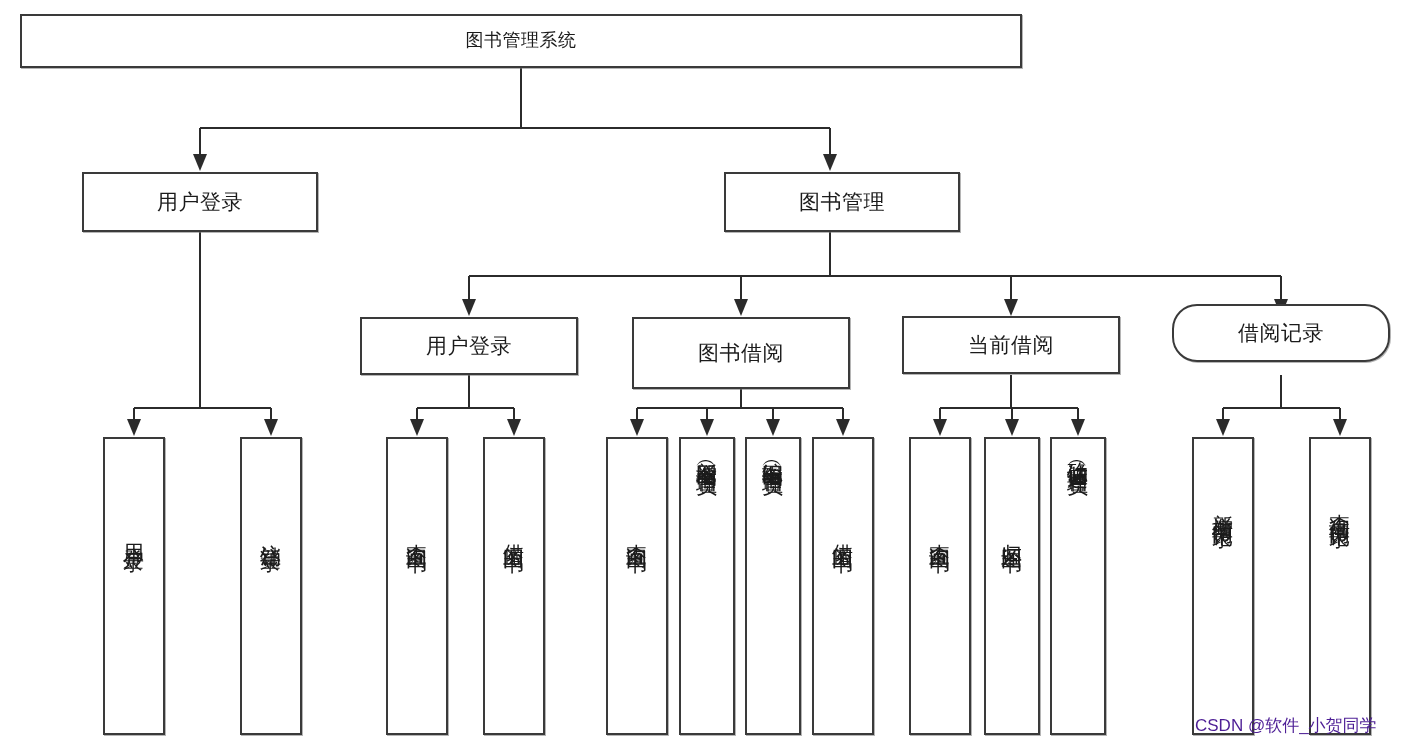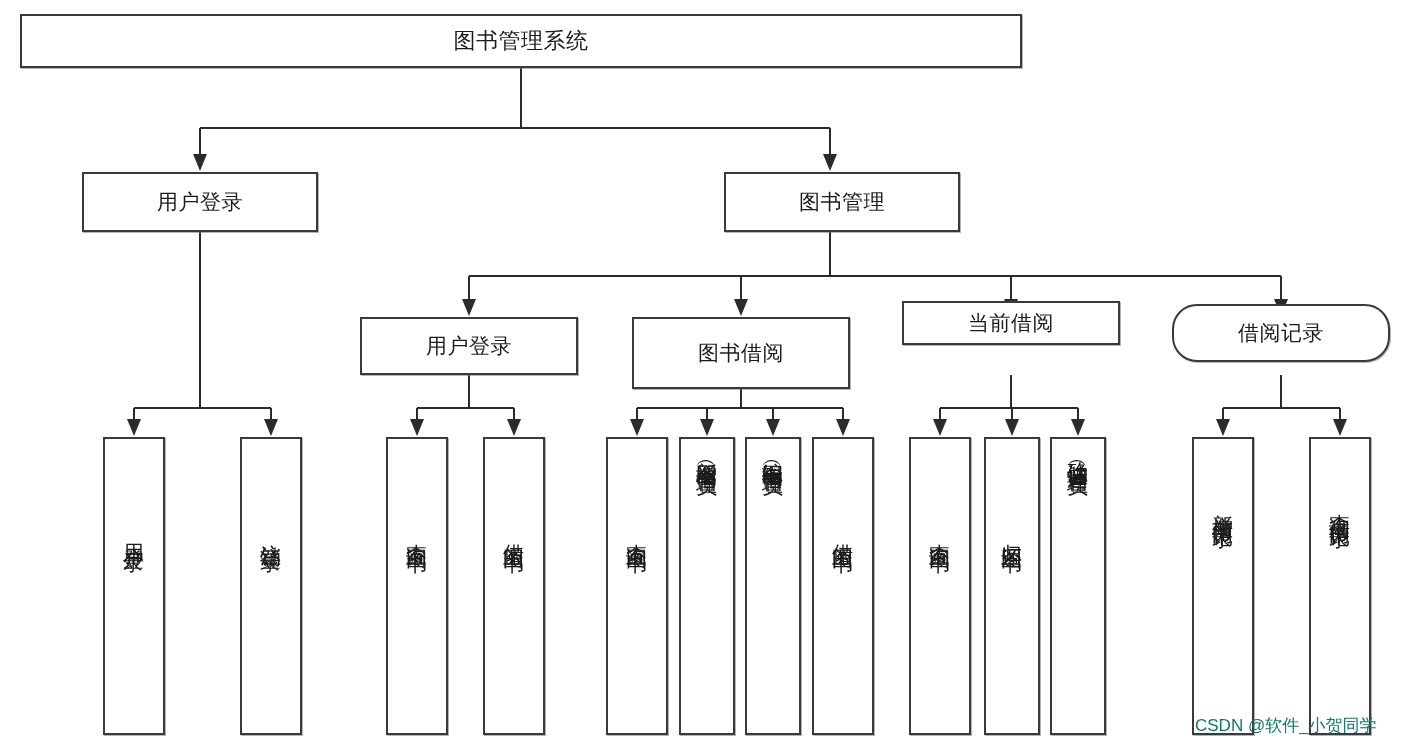--- a/index.html
+++ b/index.html
@@ -40,21 +40,21 @@
     display: block;
     text-align: center;
     line-height: 1.18;
     letter-spacing: 0.5px;
   }
   .node.h .label {
     writing-mode: horizontal-tb;
     font-size: 21px;
   }
   .node.root .label {
-    font-size: 22px;
+    font-size: 18px;
   }
   .node.v {
     align-items: flex-start;
     justify-content: center;
     padding-top: 8px;
   }
   .node.v .label {
     writing-mode: vertical-rl;
     text-orientation: upright;
     font-size: 21px;
@@ -141,21 +141,21 @@
     </div>
     <div class="node h" style="left: 712px; top: 172px; width: 236px; height: 60px; margin-left: 12px;">
       <span class="label">图书管理</span>
     </div>
     <div class="node h" style="left: 360px; top: 317px; width: 218px; height: 58px;">
       <span class="label">用户登录</span>
     </div>
     <div class="node h" style="left: 632px; top: 317px; width: 218px; height: 72px;">
       <span class="label">图书借阅</span>
     </div>
-    <div class="node h" style="left: 902px; top: 301px; width: 218px; height: 44px;">
+    <div class="node h" style="left: 902px; top: 316px; width: 218px; height: 58px;">
       <span class="label">当前借阅</span>
     </div>
     <div class="node h" style="left: 1172px; top: 304px; width: 218px; height: 58px; border-radius: 25px;">
       <span class="label">借阅记录</span>
     </div>
     <div class="node v" style="left: 103px; top: 437px; width: 62px; height: 298px; padding-top: 88px;">
       <span class="label">用户登录</span>
     </div>
     <div class="node v" style="left: 240px; top: 437px; width: 62px; height: 298px; padding-top: 88px;">
       <span class="label">注销登录</span>
@@ -186,14 +186,14 @@
     </div>
     <div class="node v tall" style="left: 1050px; top: 437px; width: 56px; height: 298px; padding-top: 6px;">
       <span class="label">确认归还（管理员）</span>
     </div>
     <div class="node v" style="left: 1192px; top: 437px; width: 62px; height: 298px; padding-top: 58px;">
       <span class="label">新增借阅记录</span>
     </div>
     <div class="node v" style="left: 1309px; top: 437px; width: 62px; height: 298px; padding-top: 58px;">
       <span class="label">查询借阅记录</span>
     </div>
-    <div id="watermark" style="left: 1195px; top: 714px; color: #0f766e;">CSDN @软件_小贺同学</div>
+    <div id="watermark" style="left: 1195px; top: 714px; color: #4c1d95;">CSDN @软件_小贺同学</div>
 </div>
 
 </body></html>

